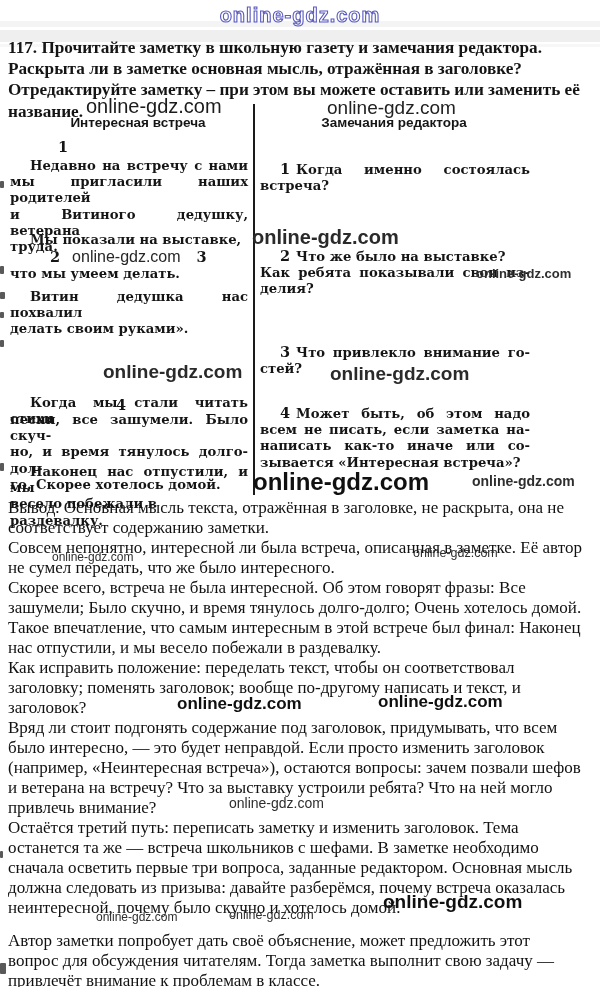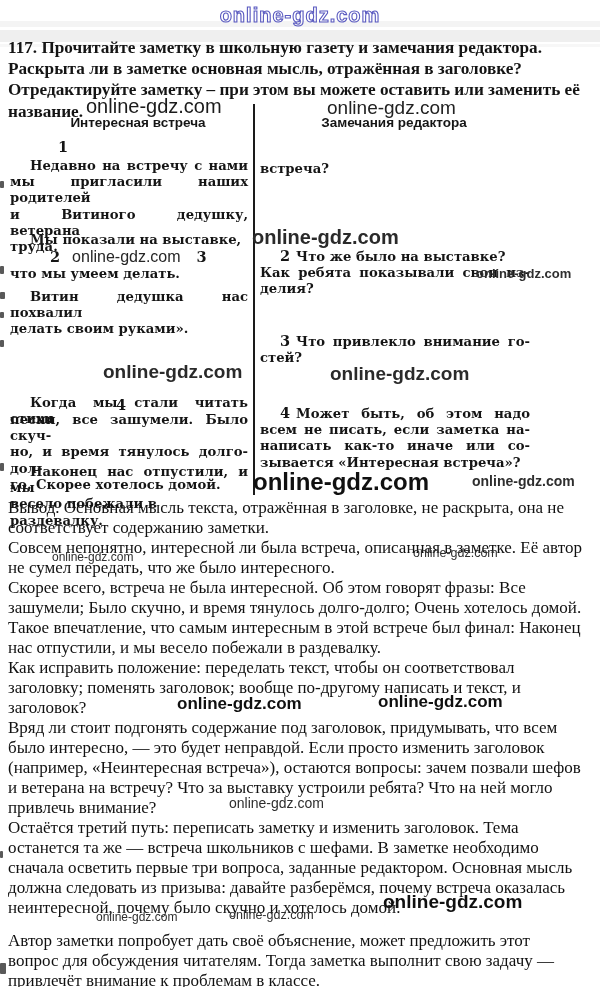--- a/index.html
+++ b/index.html
@@ -54,21 +54,21 @@
   .wmi{font-family:"Liberation Sans",sans-serif;font-weight:normal;
        font-size:16px;color:#262626;margin-left:12px;}
   #lp3{top:163px;}
   #lp4{top:186px;}
   #lp5{top:248px;margin-top:44px;}
   #lmk4{left:116px;top:294px;}
   #lp6{top:309px;}
   #lp7{top:361px;}
   #rq1{top:58px;}
   #rq2{top:145px;}
-  #rq3{top:230px;}
+  #rq3{top:241px;}
   #rq4{top:302px;}
   .qn{font-size:14.5px;margin-right:6px;}
   
   #wmL1{left:103px;top:259px;font-size:19px;}
   #wmR1{left:252px;top:124px;font-size:20px;}
   #wmQ2{left:476px;top:164px;font-size:13px;}
   #wmR2{left:330px;top:261px;font-size:19px;}
   #wmR3{left:253px;top:367px;font-size:24px;}
   #wmR4{left:472px;top:371px;font-size:14px;}
 
@@ -140,20 +140,21 @@
     <div class="ln j">но, и время тянулось долго-дол-</div>
     <div class="ln">го. Скорее хотелось домой.</div>
   </div>
   <div class="lc" id="lp7">
     <div class="ln j ind">Наконец нас отпустили, и мы</div>
     <div class="ln">весело побежали в раздевалку.</div>
   </div>
   <span class="wm bigwm" id="wmL1">online-gdz.com</span>
 
   <div class="rc" id="rq1">
+    <div class="ln j ind"><b class="qn">1</b><span>Когда именно состоялась</span></div>
     <div class="ln">встреча?</div>
   </div>
   <span class="wm bigwm" id="wmR1">online-gdz.com</span>
   <div class="rc" id="rq2">
     <div class="ln ind"><b class="qn">2</b><span>Что же было на выставке?</span></div>
     <div class="ln j">Как ребята показывали свои из-</div>
     <div class="ln">делия?</div>
   </div>
   <span class="wm smallwm" id="wmQ2">online-gdz.com</span>
   <div class="rc" id="rq3">

